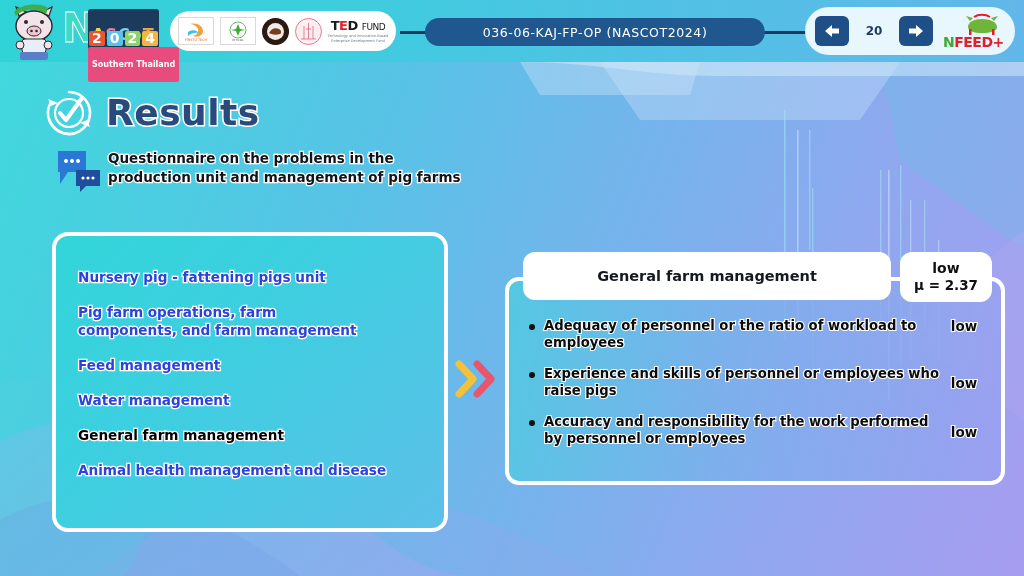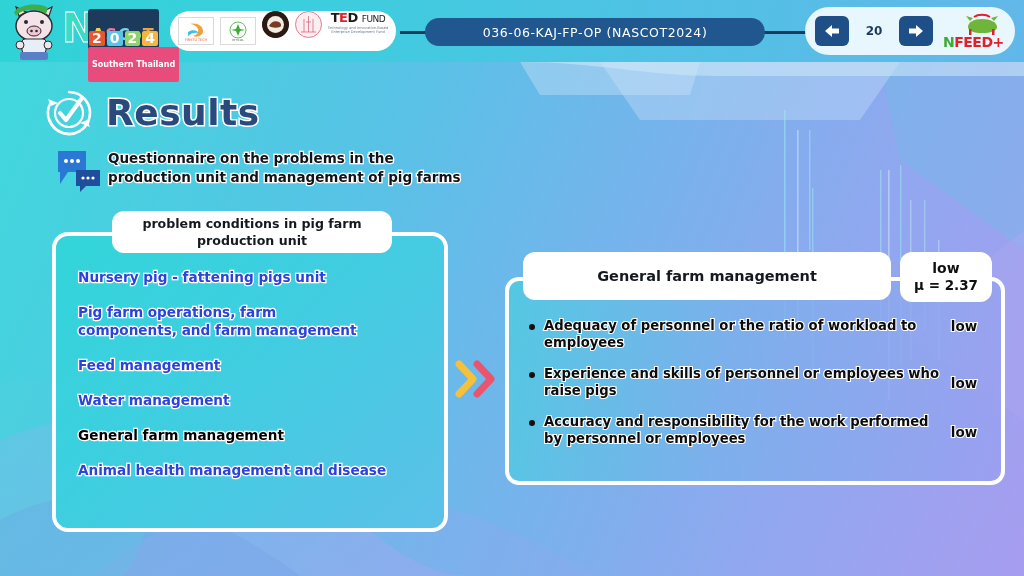--- a/index.html
+++ b/index.html
@@ -58,21 +58,21 @@
   .nascot .sub {
     position:absolute; left:26px; top:41px;
     background:#e84c7d; color:#fff; font-size:8px; font-weight:bold;
     padding:13px 4px; border-radius:2px; white-space:nowrap;
   }
 
   
   .sponsors {
     position:absolute; left:170px; top:11px; width:226px; height:40px;
     background:#ffffff; border-radius:20px; z-index:9;
-    display:flex; justify-content:center; gap:6px;
+    display:flex; align-items:center; justify-content:center; gap:6px;
   }
   .sp-logo { display:flex; flex-direction:column; align-items:center; justify-content:center; }
   .sp-card { width:36px; height:28px; border:1px solid #d9d9d9; display:flex; align-items:center; justify-content:center; }
   .sp-circ { width:27px; height:27px; border-radius:50%; display:flex; align-items:center; justify-content:center; }
   .sp-ted { display:flex; flex-direction:column; align-items:center; }
   .sp-ted .t1 { font-size:13px; font-weight:bold; color:#1b1b1b; letter-spacing:-0.5px; line-height:13px; }
   .sp-ted .t1 em { color:#e3202a; font-style:normal; }
   .sp-ted .t2 { font-size:3.6px; color:#6b7b8c; line-height:4.4px; text-align:center; }
 
   
@@ -373,26 +373,20 @@
   <div class="left-panel">
     <div class="left-list">
       <div class="left-item">Nursery pig - fattening pigs unit</div>
       <div class="left-item" style="width:300px">Pig farm operations, farm components, and farm management</div>
       <div class="left-item">Feed management</div>
       <div class="left-item">Water management</div>
       <div class="left-item sel">General farm management</div>
       <div class="left-item">Animal health management and disease</div>
     </div>
   </div>
-  <div class="left-tab">
-    <div>
-      <div>problem conditions in pig farm</div>
-      <div>production unit</div>
-    </div>
-  </div>
 
   <svg class="chevrons" viewBox="0 0 46 42">
     <path d="M4,6 L18,21 L4,36" stroke="#f5c03a" stroke-width="7" fill="none" stroke-linecap="round" stroke-linejoin="round"></path>
     <path d="M22,6 L36,21 L22,36" stroke="#e8556d" stroke-width="7" fill="none" stroke-linecap="round" stroke-linejoin="round"></path>
   </svg>
 
   <div class="right-panel">
     <div class="bullets">
       <div class="bullet-row b1">
         <span class="bullet-dot"></span>

